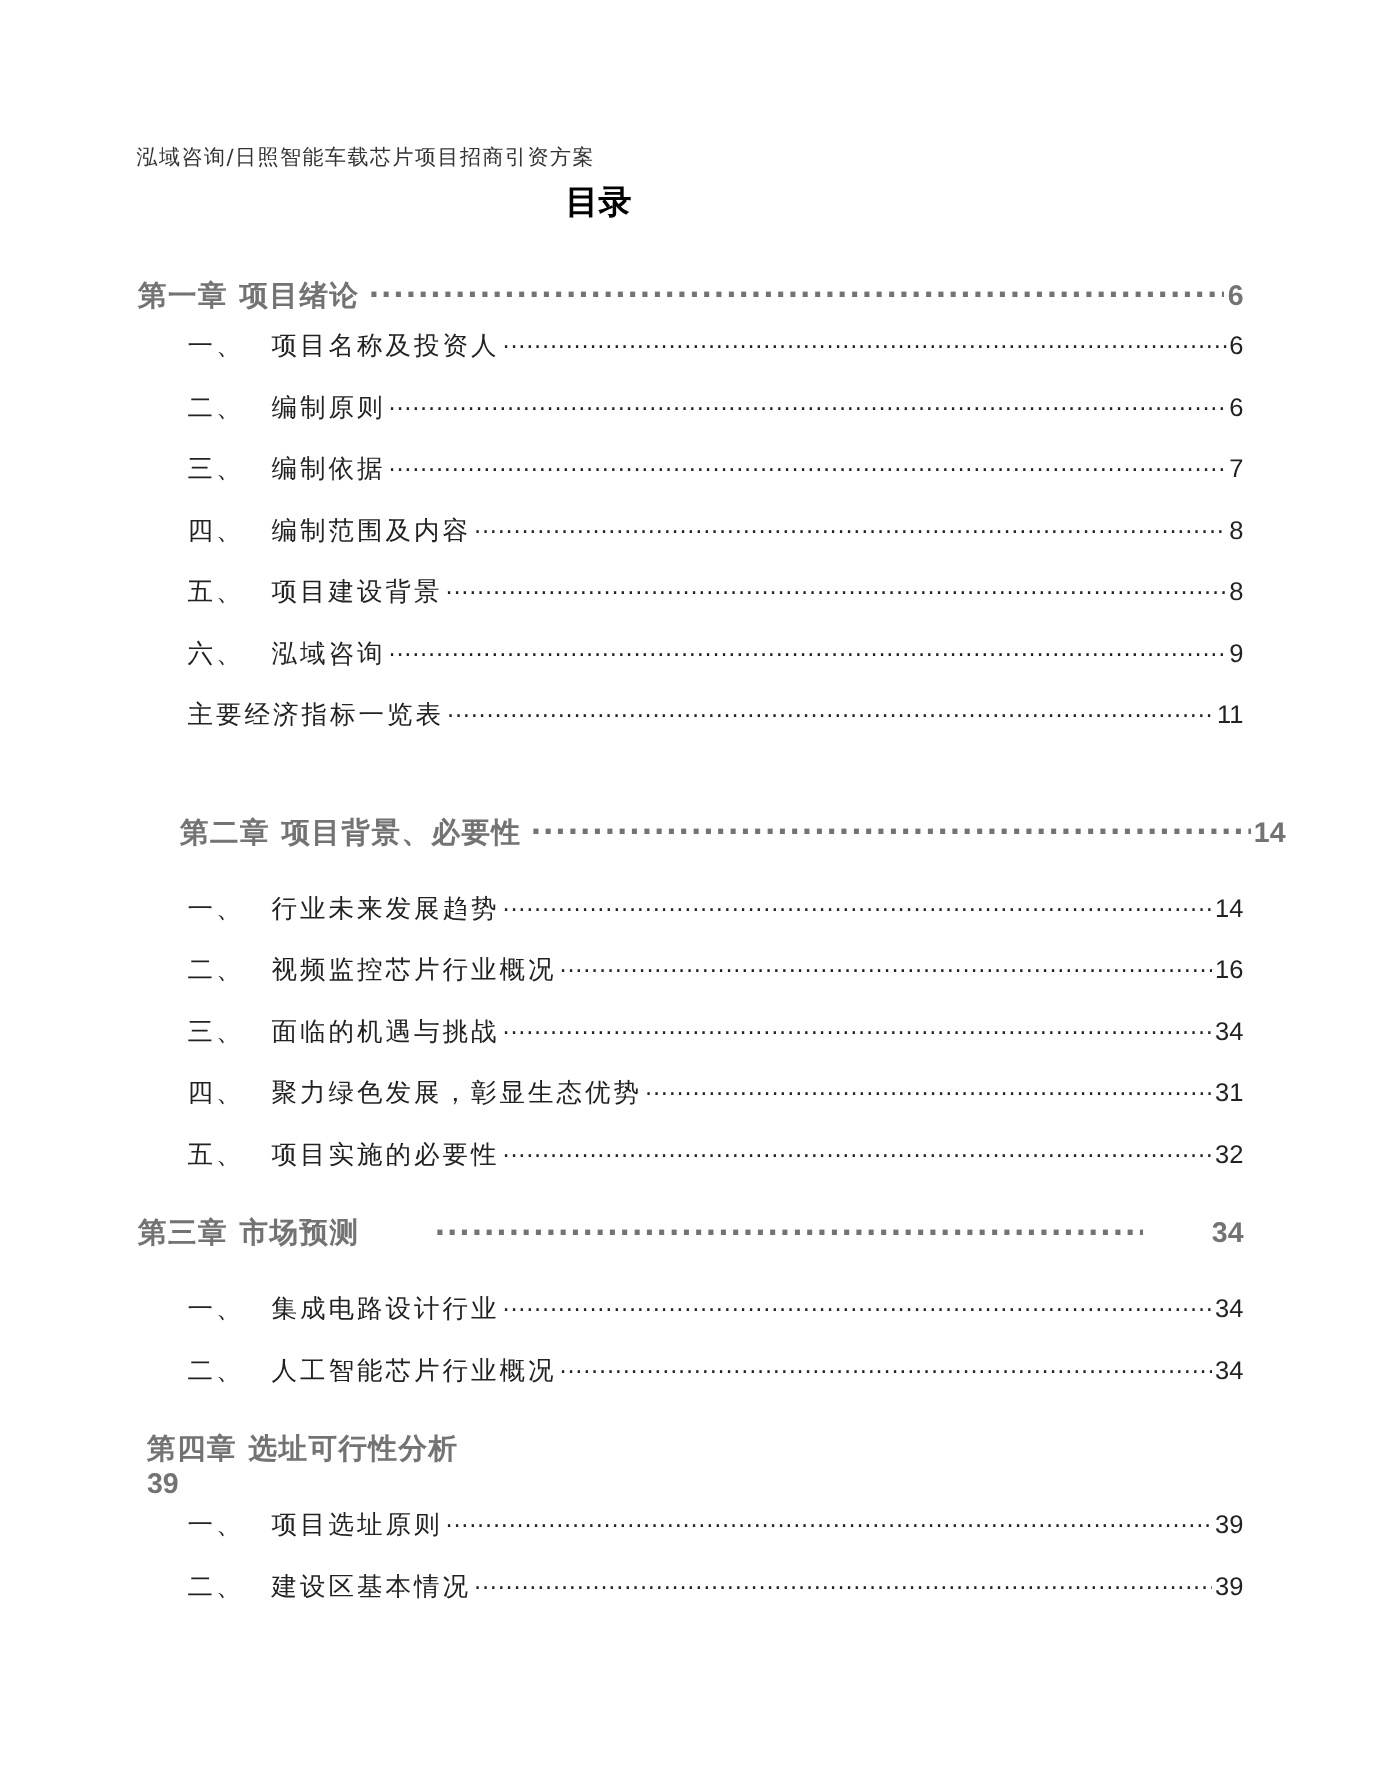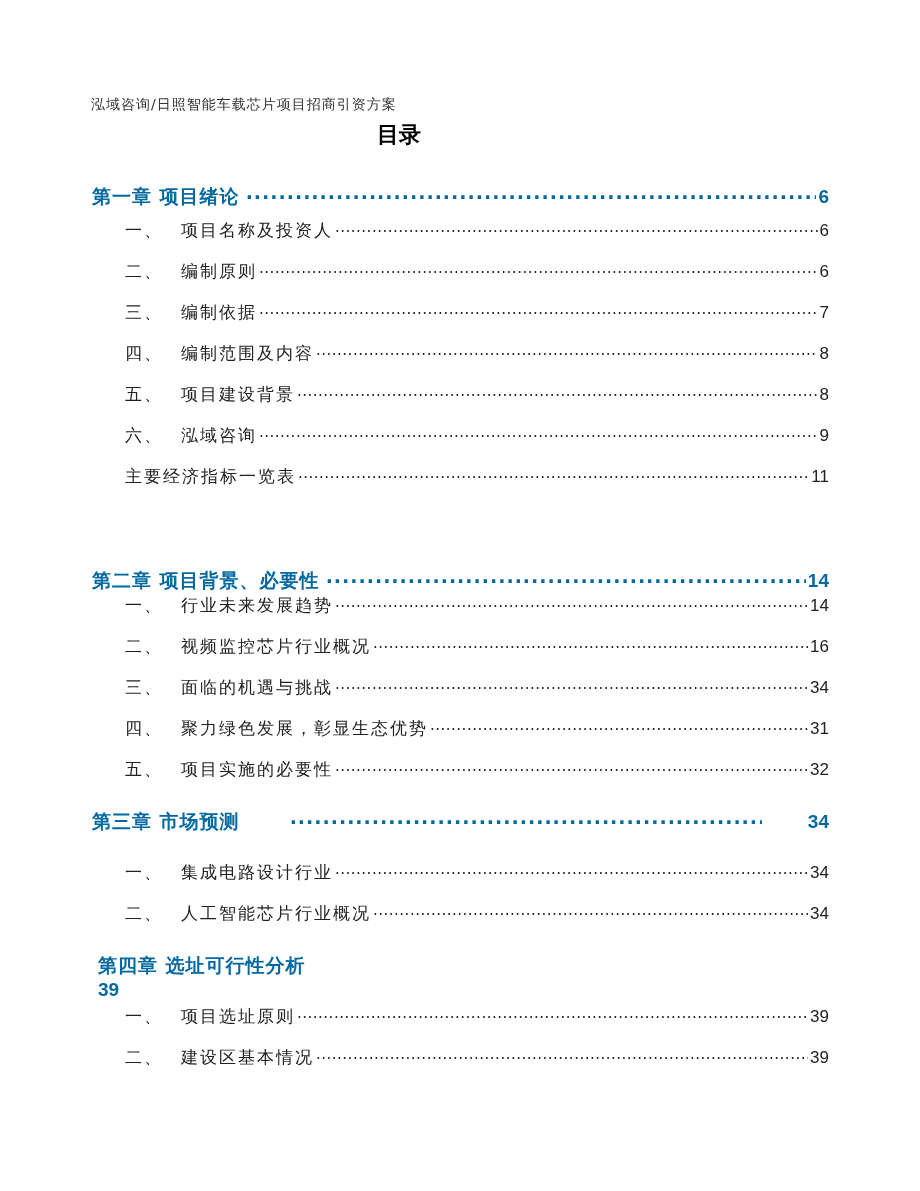--- a/index.html
+++ b/index.html
@@ -4,21 +4,21 @@
 <style>
   html, body { margin: 0; padding: 0; background: #ffffff; }
   body { width: 920px; height: 1191px; position: relative; overflow: hidden;
          font-family: "DejaVu Sans", "Liberation Sans", sans-serif; color: #111; }
   .running-header { position: absolute; left: 91px; top: 56px; font-size: 14px;
          color: #333; letter-spacing: 1px; margin-top: 40px; }
   .toc-title { position: absolute; left: 0; width: 798px; top: 120px; text-align: center;
          font-size: 22px; font-weight: bold; color: #000; }
   .toc { position: absolute; left: 0; top: 0; width: 920px; }
   .toc-row { position: absolute; display: flex; align-items: baseline; white-space: nowrap; }
-  .toc-row.chapter { left: 92px; width: 737px; font-size: 19px; font-weight: bold; color: #0369a1; }
+  .toc-row.chapter { left: 92px; width: 737px; font-size: 19px; font-weight: bold; color: #737373; }
   .toc-row.section { left: 125px; width: 704px; font-size: 17px; color: #222; letter-spacing: 2px; }
   .toc-row.chapter .label { letter-spacing: 1px; }
   .leader { flex: 1; overflow: hidden; margin: 0 2px 0 6px; position: relative; height: 1em; }
   .leader::after { content: "................................................................................................................................................................................................................................................"; position: absolute; left: 0; bottom: 0; white-space: nowrap; letter-spacing: 1px; }
   .toc-row.chapter .leader::after { font-weight: bold; letter-spacing: 1px; }
   .toc-row.section .leader { margin-left: 2px; }
   .toc-row.section .leader::after { letter-spacing: 0.5px; font-size: 15px; }
   .page { font-family: "Liberation Sans", "DejaVu Sans", sans-serif; letter-spacing: 0; }
   .toc-row.chapter .page { font-size: 19px; font-weight: bold; }
   .toc-row.section .page { font-size: 17px; }
@@ -71,21 +71,21 @@
       <span class="num">六、</span>
       <span class="label">泓域咨询</span>
       <span class="leader"></span>
       <span class="page">9</span>
     </div>
     <div class="toc-row section" style="top: 465px;">
       <span class="label">主要经济指标一览表</span>
       <span class="leader"></span>
       <span class="page">11</span>
     </div>
-    <div class="toc-row chapter" style="top: 568px;">
+    <div class="toc-row chapter" style="top: 542px; margin-left: 28px;">
       <span class="label">第二章 项目背景、必要性</span>
       <span class="leader"></span>
       <span class="page">14</span>
     </div>
     <div class="toc-row section" style="top: 594px;">
       <span class="num">一、</span>
       <span class="label">行业未来发展趋势</span>
       <span class="leader"></span>
       <span class="page">14</span>
     </div>

